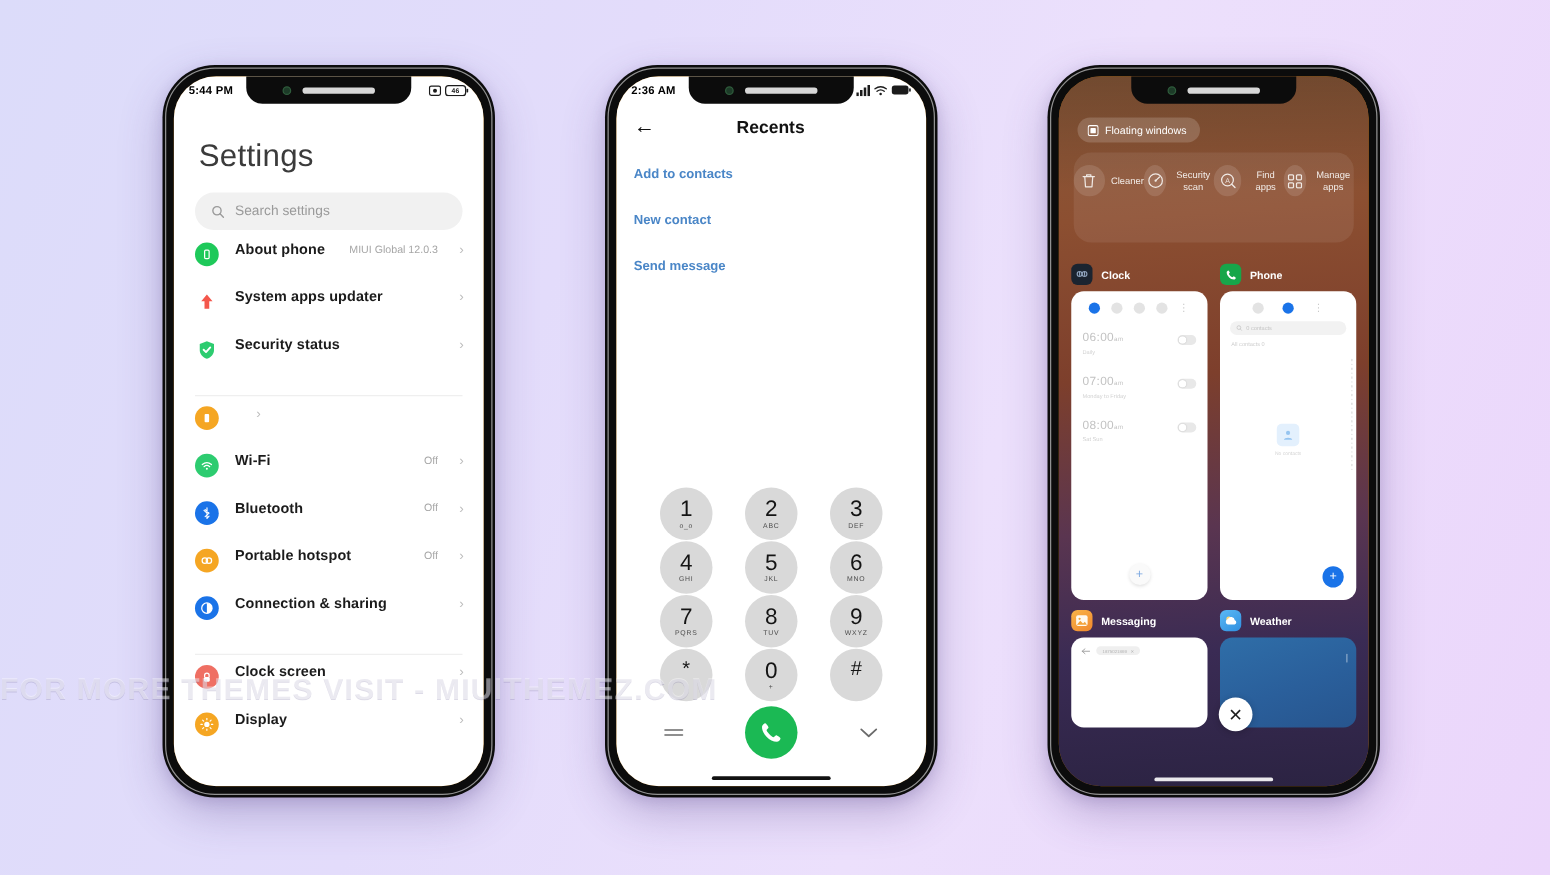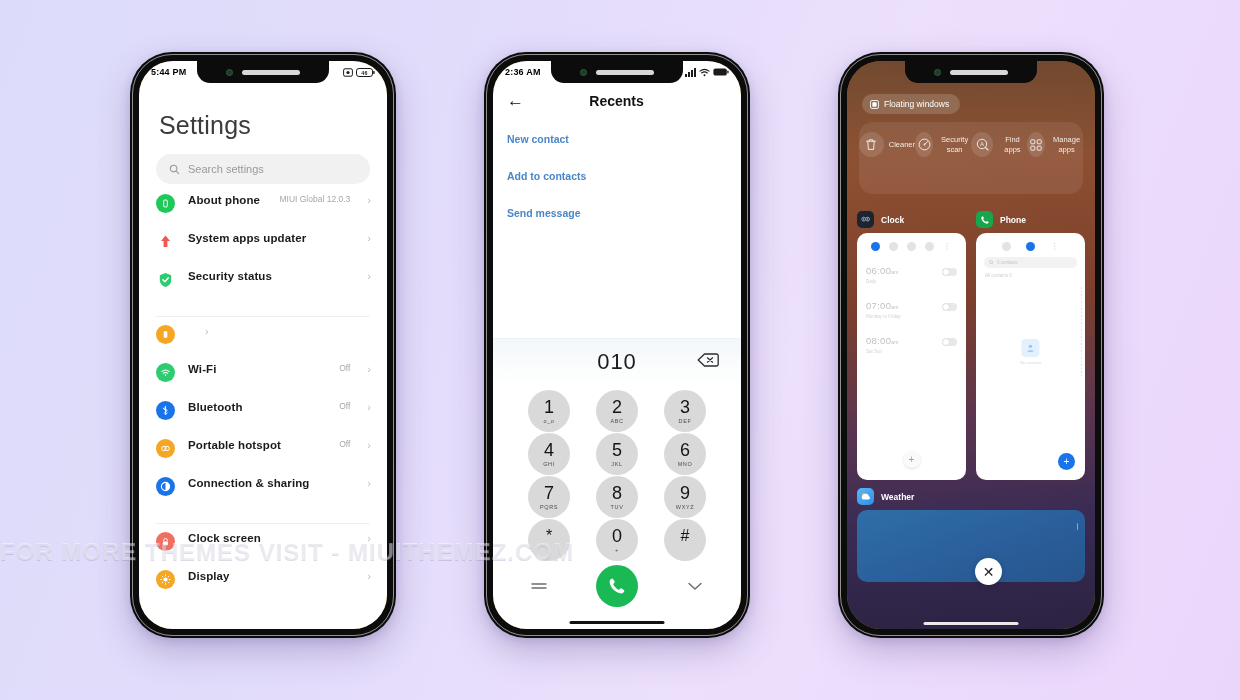--- a/index.html
+++ b/index.html
@@ -356,36 +356,27 @@
       </span>
     </div>
 
     <div class="dial-body">
       <div class="dial-head">
         <span class="back">←</span>
         <span class="ttl">Recents</span>
       </div>
 
       <div class="dial-actions">
+        <div class="act">Add to contacts</div>
         <div class="act">New contact</div>
-        <div class="act">Add to contacts</div>
         <div class="act">Send message</div>
       </div>
 
       <div style="flex:1"></div>
 
-      <div class="dial-num-wrap">
-        <span class="dial-num">010</span>
-        <span class="dial-del">
-          <svg width="22" height="14" viewBox="0 0 22 14">
-            <path d="M7.5 1 H19.4 A1.8 1.8 0 0 1 21.2 2.8 V11.2 A1.8 1.8 0 0 1 19.4 13 H7.5 L1.2 7 Z" fill="none" stroke="#2b2b2b" stroke-width="1.3" stroke-linejoin="round"></path>
-            <path d="M10.4 4.8 L15.6 9.2 M15.6 4.8 L10.4 9.2" stroke="#2b2b2b" stroke-width="1.2" stroke-linecap="round"></path>
-          </svg>
-        </span>
-      </div>
 
       <div class="pad">
         <div class="key">
             <span class="d">1</span>
             <span class="s">o_o</span>
           </div>
         <div class="key">
             <span class="d">2</span>
             <span class="s">ABC</span>
           </div>
@@ -623,20 +614,43 @@
                 <i></i>
                 <i></i>
             </div>
             <span class="fab-blue">+</span>
           </div>
         </div>
       </div>
 
       <div class="row-bot">
 
+        <div class="col">
+          <div class="cardhead">
+            <span class="ai" style="background:linear-gradient(145deg,#f9b44a,#f0882c)">
+              <svg width="11" height="11" viewBox="0 0 12 12">
+                  <rect x="1" y="1.4" width="10" height="9.2" rx="1.6" fill="#fff9ef"></rect>
+                  <circle cx="4" cy="4.4" r="1" fill="#f3a33a"></circle>
+                  <path d="M1.6 9.6 L4.6 6 L7 8.6 L8.6 7 L10.4 9.6 Z" fill="#f3a33a"></path>
+                </svg>
+            </span>
+            <span class="an">Messaging</span>
+          </div>
+          <div class="card" style="height:72px">
+            <div class="msg-head">
+              <svg width="7" height="6" viewBox="0 0 8 6">
+                  <path d="M3.4 0.8 L0.8 3 L3.4 5.2 M0.8 3 H7.6" fill="none" stroke="#9a9a9a" stroke-width="0.8" stroke-linecap="round" stroke-linejoin="round"></path>
+                </svg>
+              <span class="msg-chip">
+                <span>1875021869</span>
+                <span>✕</span>
+              </span>
+            </div>
+          </div>
+        </div>
 
         <div class="col">
           <div class="cardhead">
             <span class="ai" style="background:linear-gradient(145deg,#5bb9f5,#2f8fe0)">
               <svg width="12" height="11" viewBox="0 0 13 12">
                   <circle cx="4.4" cy="4.6" r="2.2" fill="#ffd76e"></circle>
                   <path d="M3.4 9.4 A2.5 2.5 0 0 1 3.6 4.6 A3.2 3.2 0 0 1 9.6 5.6 A2 2 0 0 1 9.4 9.4 Z" fill="#fff"></path>
                 </svg>
             </span>
             <span class="an">Weather</span>

